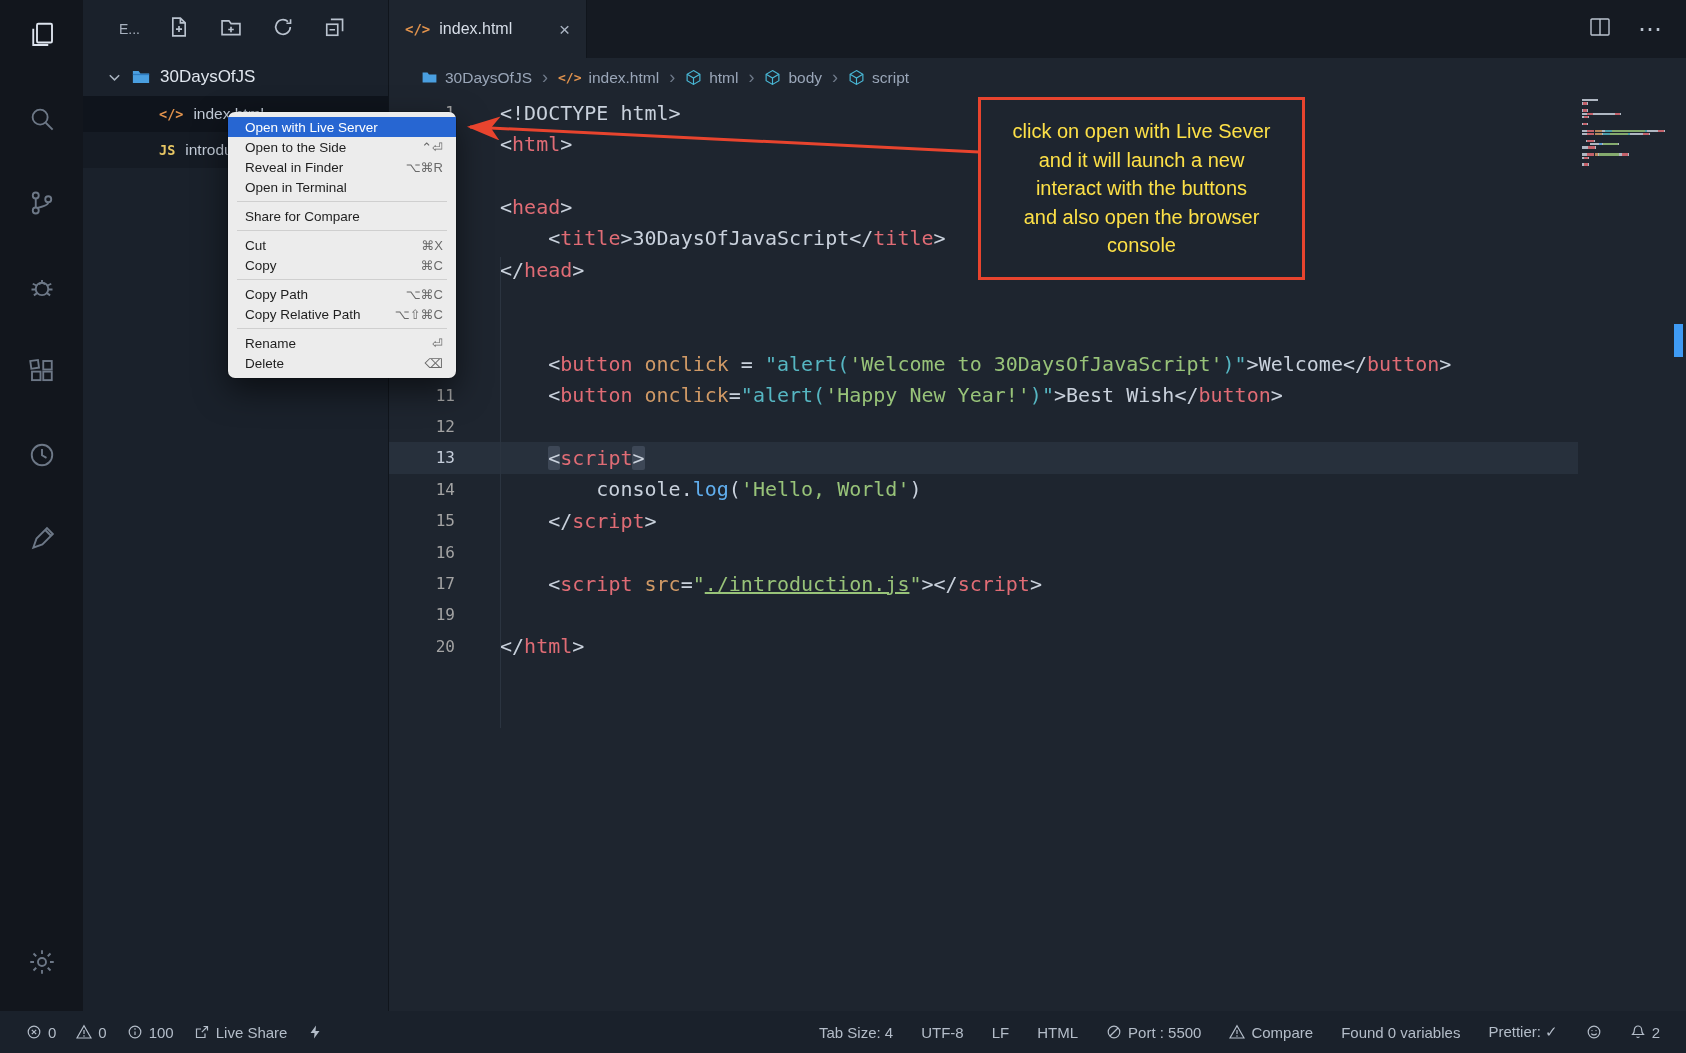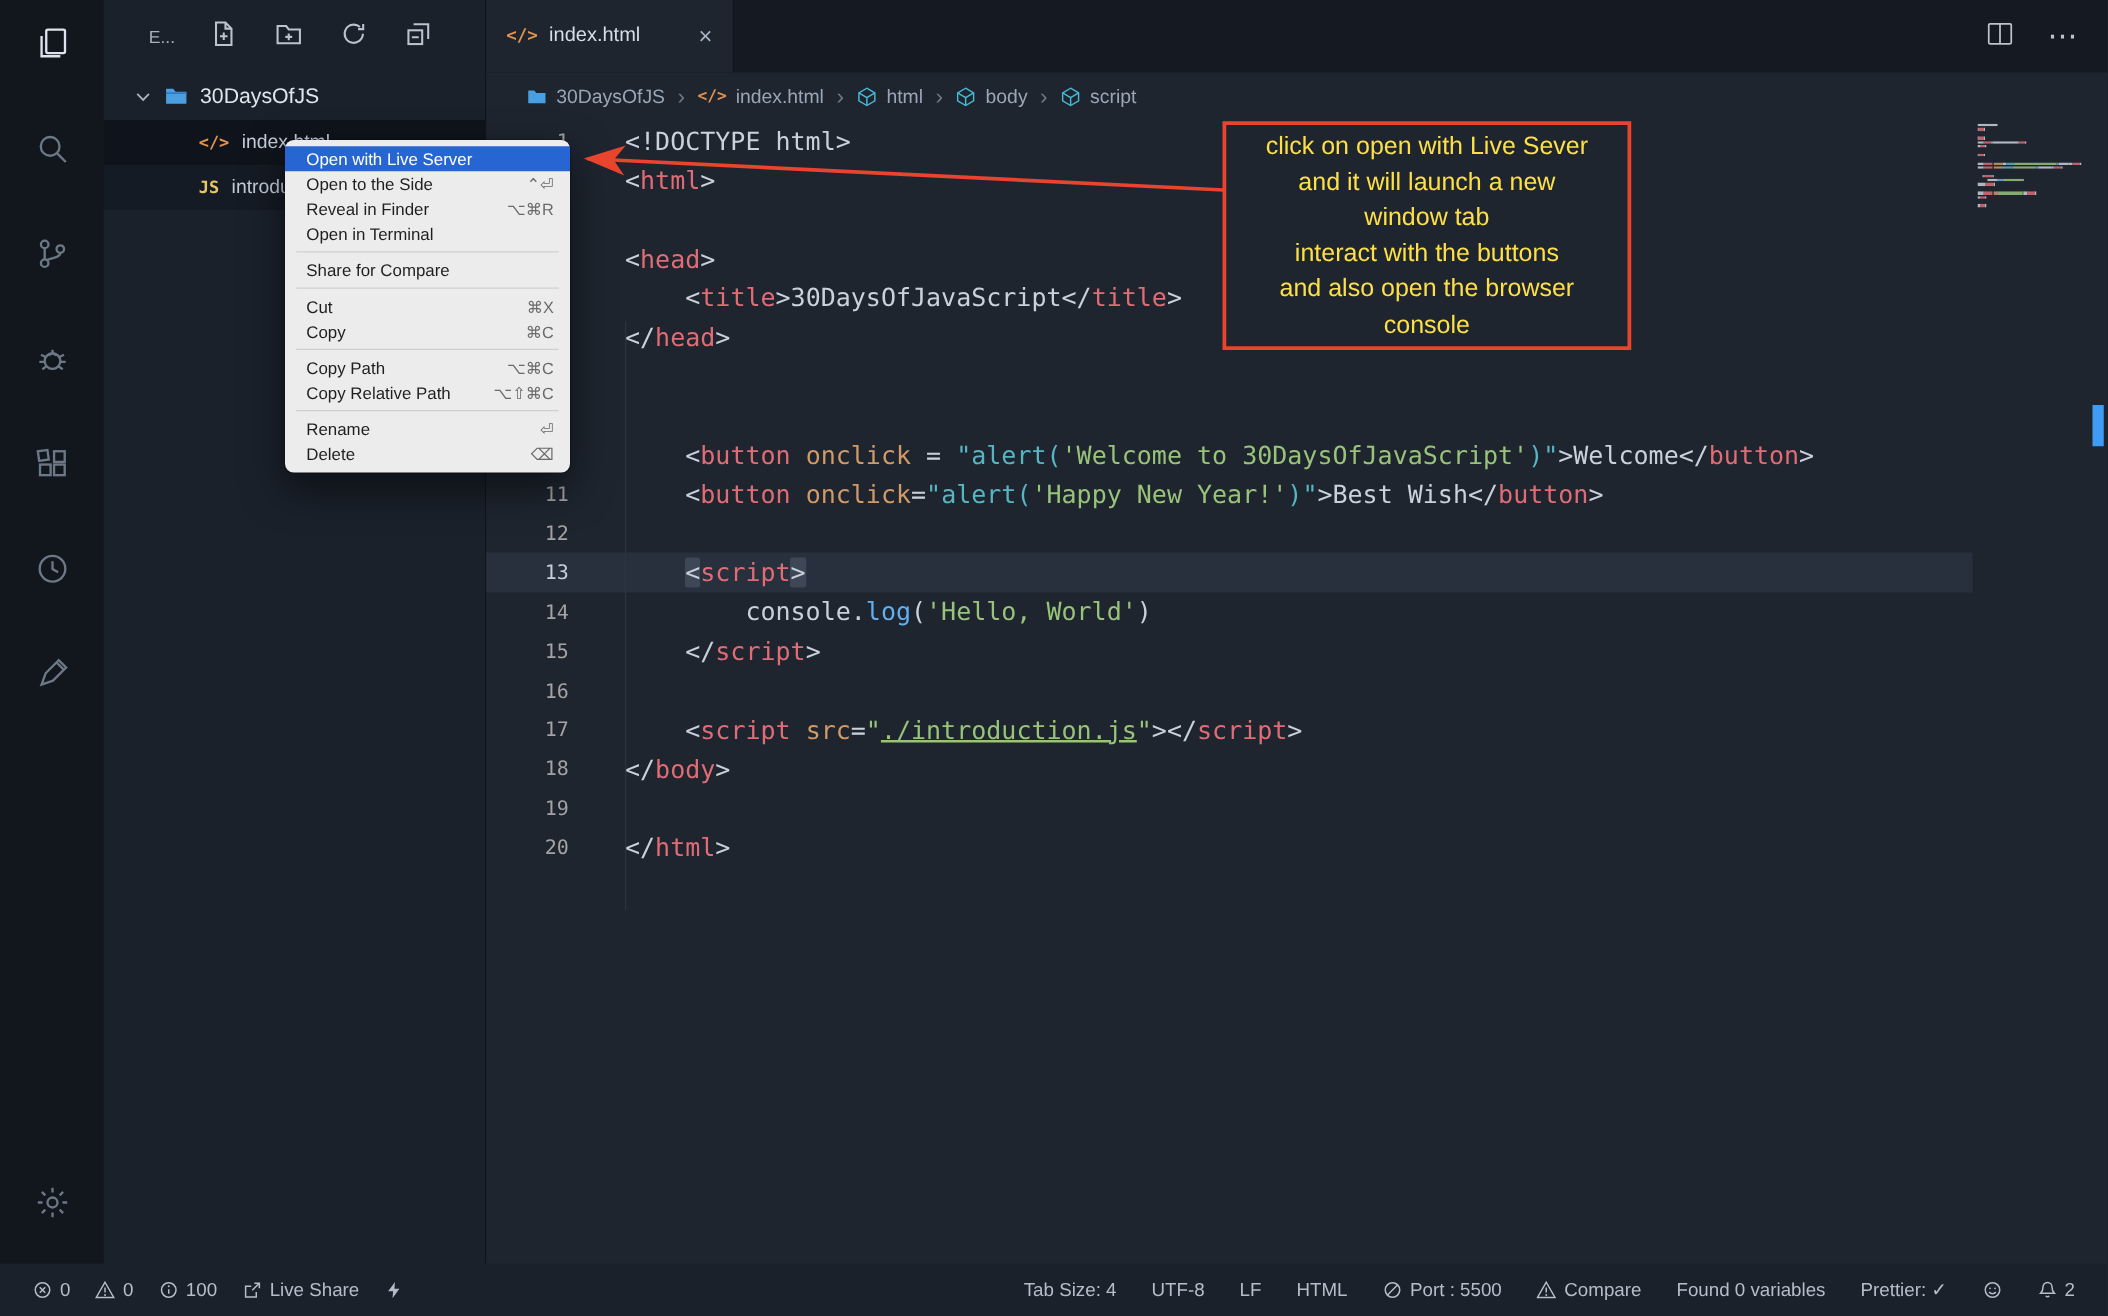--- a/index.html
+++ b/index.html
@@ -291,24 +291,20 @@
         </div>
         <div class="code-line">
           <span class="gutter">16</span>
           <span class="line-content"></span>
         </div>
         <div class="code-line">
           <span class="gutter">17</span>
           <span class="line-content"><span style="color: rgb(201, 209, 220);">    &lt;</span><span style="color: rgb(224, 108, 117);">script</span><span style="color: rgb(201, 209, 220);"> </span><span style="color: rgb(209, 154, 102);">src</span><span style="color: rgb(201, 209, 220);">=</span><span style="color: rgb(152, 195, 121);">"</span><span class="link-underline" style="color: rgb(152, 195, 121);">./introduction.js</span><span style="color: rgb(152, 195, 121);">"</span><span style="color: rgb(201, 209, 220);">&gt;</span><span style="color: rgb(201, 209, 220);">&lt;/</span><span style="color: rgb(224, 108, 117);">script</span><span style="color: rgb(201, 209, 220);">&gt;</span></span>
         </div>
         <div class="code-line">
-          <span class="gutter">18</span>
-          <span class="line-content"><span style="color: rgb(201, 209, 220);">&lt;/</span><span style="color: rgb(224, 108, 117);">body</span><span style="color: rgb(201, 209, 220);">&gt;</span></span>
-        </div>
-        <div class="code-line">
           <span class="gutter">19</span>
           <span class="line-content"></span>
         </div>
         <div class="code-line">
           <span class="gutter">20</span>
           <span class="line-content"><span style="color: rgb(201, 209, 220);">&lt;/</span><span style="color: rgb(224, 108, 117);">html</span><span style="color: rgb(201, 209, 220);">&gt;</span></span>
         </div>
       </div>
   </div>
   <div class="minimap">
@@ -476,21 +472,20 @@
     <div class="menu-item">
       <span>Delete</span>
       <span class="menu-shortcut">⌫</span>
     </div>
   </div>
 
 <div class="annotation-box" style="border-color: rgb(232, 68, 46); color: #fde047;">
   <div>
       <div>click on open with Live Sever</div>
       <div>and it will launch a new</div>
-      <div>window tab</div>
       <div>interact with the buttons</div>
       <div>and also open the browser</div>
       <div>console</div>
     </div>
 </div>
 <svg class="arrow-overlay">
   <defs>
     <marker id="ah" markerWidth="12" markerHeight="10" refX="10" refY="4" orient="auto" markerUnits="strokeWidth">
       <path d="M0 0L11 4 0 8 3 4z" fill="#e8442e"></path>
     </marker>

